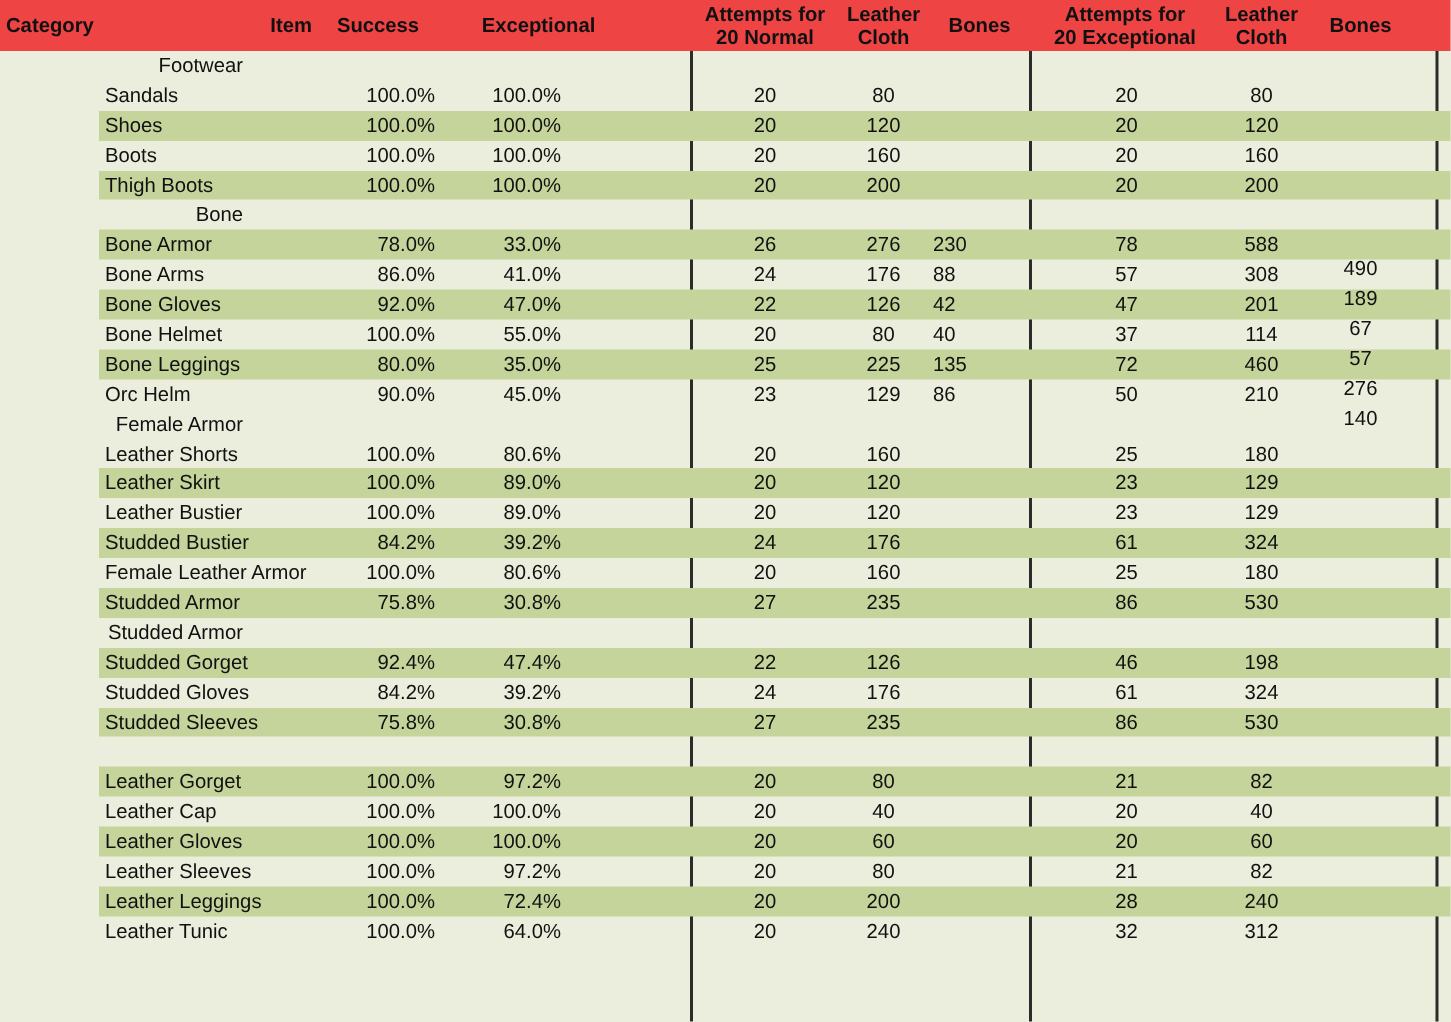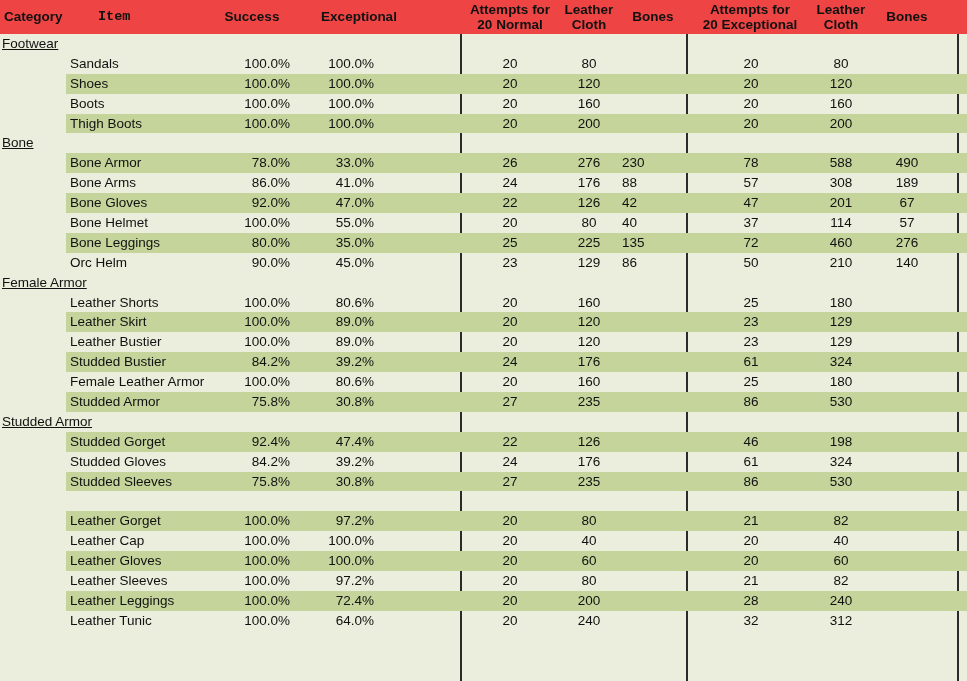--- a/index.html
+++ b/index.html
@@ -47,21 +47,21 @@
     font-weight: bold;
     font-size: 13.5px;
     line-height: 15px;
     color: #111;
     white-space: pre-line;
   }
   .hcell.center { text-align: center; }
   .hcell.left   { text-align: left; }
 
   #h-category    { left: 4px;   top: 9px;  width: 110px; }
-  #h-item        { left: 98px;  top: 9px;  width: 110px; text-align: left; font-family: Liberation Mono, monospace; }
+  #h-item        { left: 98px;  top: 9px;  width: 110px; text-align: right; }
   #h-success     { left: 210px; top: 9px;  width: 84px;  text-align: center; }
   #h-exceptional { left: 304px; top: 9px;  width: 110px; text-align: center; }
   #h-att-normal  { left: 462px; top: 2px;  width: 96px;  text-align: center; }
   #h-leather1    { left: 556px; top: 2px;  width: 66px;  text-align: center; }
   #h-bones1      { left: 622px; top: 9px;  width: 62px;  text-align: center; }
   #h-att-exc     { left: 688px; top: 2px;  width: 124px; text-align: center; }
   #h-leather2    { left: 808px; top: 2px;  width: 66px;  text-align: center; }
   #h-bones2      { left: 876px; top: 9px;  width: 62px;  text-align: center; }
 
   
@@ -86,32 +86,32 @@
 
   .cell {
     position: absolute;
     top: 0;
     height: 19.9px;
     line-height: 19.9px;
     font-size: 13.5px;
     color: #111;
     z-index: 2;
   }
-  .cell.left  { text-align: left; text-decoration: underline; }
+  .cell.left  { text-align: right; }
 
   .c-category    { left: 2px;   width: 160px; }
   .c-item        { left: 70px;  width: 160px; }
   .c-success     { left: 222px; width: 68px;  text-align: right; }
   .c-exceptional { left: 306px; width: 68px;  text-align: right; }
   .c-an          { left: 462px; width: 96px;  text-align: center; }
   .c-al          { left: 556px; width: 66px;  text-align: center; }
   .c-ab          { left: 622px; width: 62px;  text-align: left; }
   .c-en          { left: 690px; width: 122px; text-align: center; }
   .c-el          { left: 808px; width: 66px;  text-align: center; }
-  .c-eb          { left: 876px; width: 62px;  text-align: center; }
+  .c-eb          { left: 876px; width: 62px;  text-align: center; margin-top: 16px; }
 </style>
 </head>
 <body>
 
 <div id="sheet">
 
   <div class="vrule" id="vrule-1"></div>
   <div class="vrule" id="vrule-2"></div>
   <div class="vrule" id="vrule-3"></div>
 

